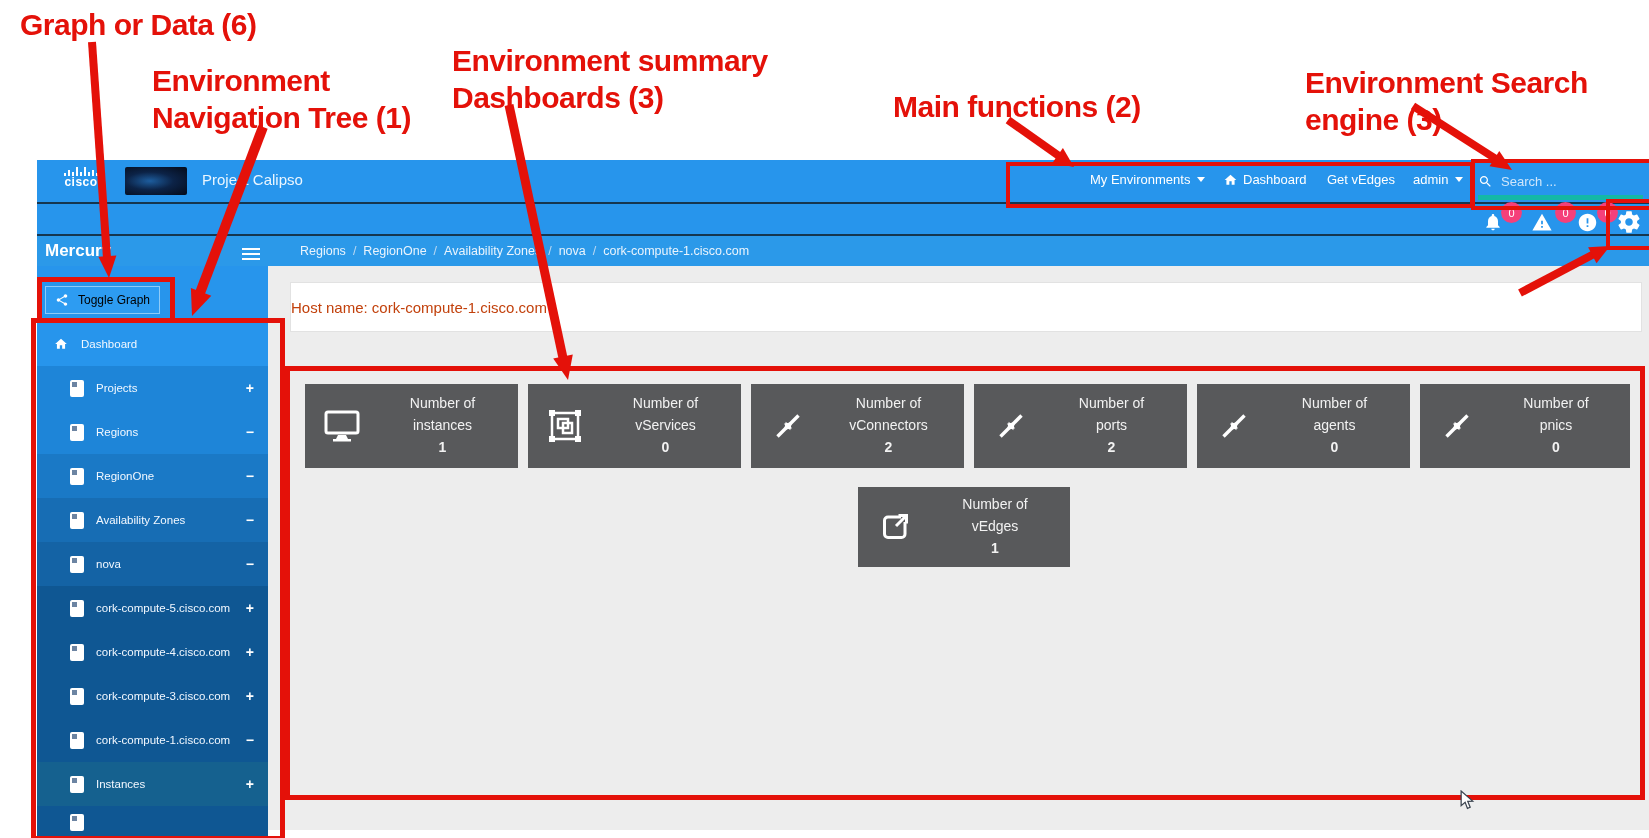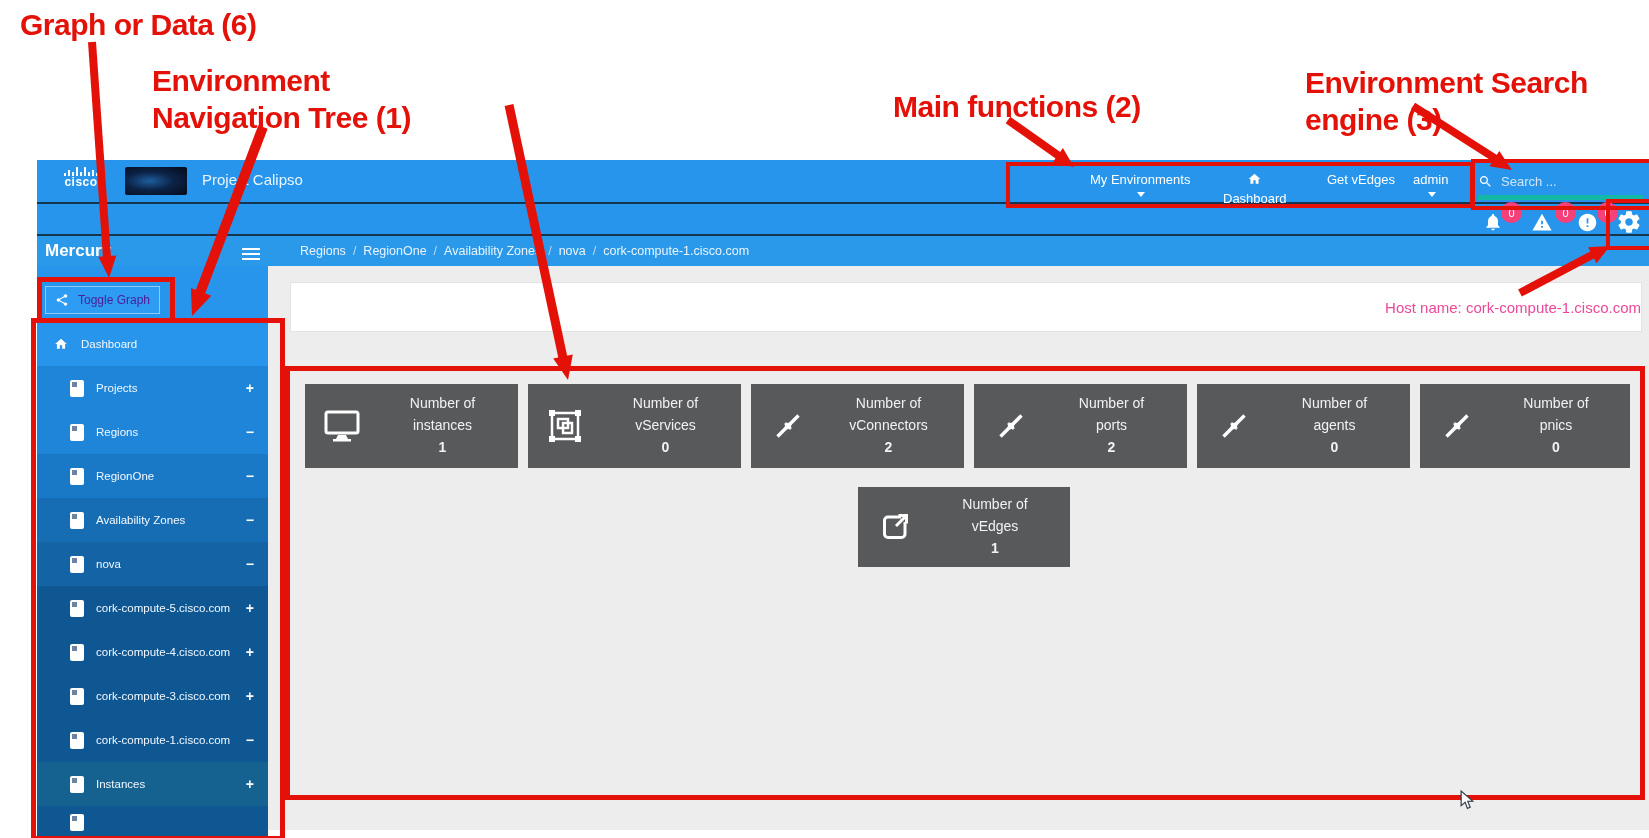--- a/index.html
+++ b/index.html
@@ -13,21 +13,21 @@
 
   
   #ciscologo{position:absolute;left:55px;top:166px;width:52px;text-align:center;color:#fff;}
   #ciscologo .bars{display:flex;align-items:flex-end;justify-content:center;gap:2px;height:10px;}
   #ciscologo .bars i{display:block;width:2px;background:#fff;}
   #ciscologo .word{font-size:12px;font-weight:bold;letter-spacing:.5px;line-height:13px;}
   #thumb{position:absolute;left:125px;top:167px;width:62px;height:28px;border-radius:2px;
          background:radial-gradient(ellipse at 40% 50%, #1d5d9e 0%, #0c2347 45%, #040a18 100%);}
   #brand{position:absolute;left:202px;top:171px;color:#eaf6ff;font-size:15px;}
 
-  .hmenu{position:absolute;top:172px;color:#fff;font-size:13px;display:flex;align-items:center;gap:5px;white-space:nowrap;flex-direction:column;}
+  .hmenu{position:absolute;top:172px;color:#fff;font-size:13px;display:flex;align-items:center;gap:5px;white-space:nowrap;}
   .caret{display:inline-block;width:0;height:0;border-left:4px solid transparent;border-right:4px solid transparent;border-top:5px solid #fff;margin-left:2px;}
 
   #searchbox{position:absolute;left:1478px;top:167px;width:165px;height:28px;display:flex;align-items:center;gap:6px;border-bottom:5px solid #14b8a6;}
   #searchbox input{background:transparent;border:none;outline:none;color:#fff;font-size:13px;width:125px;font-family:"Liberation Sans",sans-serif;}
   #searchbox input::placeholder{color:#cfe6fb;opacity:1;}
 
   
   .nicon{position:absolute;}
   .badge{position:absolute;width:21px;height:21px;border-radius:50%;background:#f5407a;color:#fff;
          font-size:11px;display:flex;align-items:center;justify-content:center;}
@@ -35,38 +35,38 @@
   
   #mercury{position:absolute;left:45px;top:241px;color:#fff;font-size:17px;font-weight:bold;}
   #hamb{position:absolute;left:242px;top:245px;width:18px;}
   #hamb i{display:block;height:2px;background:#fff;margin:3px 0;}
   #breadcrumb{position:absolute;left:300px;top:244px;color:#eaf4fd;font-size:12.5px;display:flex;gap:7px;white-space:nowrap;}
   #breadcrumb .sep{color:#bcd9f2;}
 
   
   #sidestrip{position:absolute;left:37px;top:266px;width:231px;height:56px;background:#2795ec;}
   #togglebtn{position:absolute;left:45px;top:286px;width:113px;height:26px;background:#2d9cf2;border:1px solid #8ecbf8;
-             display:flex;align-items:center;justify-content:center;gap:9px;color:#4c1d95;font-size:12px;}
+             display:flex;align-items:center;justify-content:center;gap:9px;color:#000000;font-size:12px;}
   .trow{position:absolute;left:37px;width:231px;height:44px;display:flex;align-items:center;color:#f2f8ff;}
   .trow .tlabel{font-size:11.5px;margin-left:12px;}
   .trow .texp{position:absolute;right:14px;font-size:14px;font-weight:bold;color:#fff;}
   .ticn{display:inline-block;width:14px;height:17px;background:#fff;border-radius:2px;position:relative;margin-left:33px;flex:none;}
   .ticn::after{content:"";position:absolute;left:2px;top:2px;width:5px;height:5px;background:rgba(10,50,100,.6);}
   .lv0{background:#2795ec;}
   .lv1{background:#1e85d8;}
   .lv2{background:#1a79c6;}
   .lv3{background:#176db4;}
   .lv4{background:#1463a5;}
   .lv5{background:#0f5793;}
   .lv6{background:#15618f;}
 
   
   #content{position:absolute;left:268px;top:266px;width:1381px;height:564px;background:#ededed;}
   #hostpanel{position:absolute;left:290px;top:282px;width:1350px;height:48px;background:#fff;border:1px solid #e2e2e2;
-             display:flex;align-items:center;justify-content:flex-end;color:#ec4899;font-size:15px;}
+             display:flex;align-items:center;justify-content:flex-start;color:#c2410c;font-size:15px;}
   .tile{position:absolute;width:213px;height:84px;background:#58595b;color:#f2f2f2;display:flex;align-items:center;}
   .tile .ticon{width:74px;display:flex;justify-content:center;flex:none;}
   .tile .ttext{flex:1;text-align:center;font-size:14px;line-height:1.55;padding-right:12px;}
   .tile .tval{font-weight:bold;}
 
   
   .ann{position:absolute;color:#e41109;font-size:30px;font-weight:bold;line-height:37px;letter-spacing:-.5px;z-index:50;white-space:nowrap;}
   .rrect{position:absolute;border:5px solid #e41109;z-index:40;}
   .rrect4{position:absolute;border:4px solid #e41109;z-index:40;}
   #annsvg{position:absolute;left:0;top:0;z-index:45;pointer-events:none;}
@@ -377,20 +377,24 @@
       <line x1="1520" y1="293" x2="1594" y2="254" stroke-width="8"></line>
       <polygon points="1610,246 1596.5,263.3 1588.1,247.3" stroke="none"></polygon>
     </g>
   </svg>
 
   <div class="ann" style="left:20px;top:6px">Graph or Data (6)</div>
   <div class="ann" style="left:152px;top:62px">
     <div>Environment</div>
     <div>Navigation Tree (1)</div>
   </div>
+  <div class="ann" style="left:452px;top:42px">
+    <div>Environment summary</div>
+    <div>Dashboards (3)</div>
+  </div>
   <div class="ann" style="left:893px;top:88px">Main functions (2)</div>
   <div class="ann" style="left:1305px;top:64px">
     <div>Environment Search</div>
     <div>engine (3)</div>
   </div>
 
   <span id="cursor">
     <svg width="17" height="21" viewBox="0 0 16 20">
         <path d="M1 1 L1 15 L4.8 11.8 L7 17.5 L9.6 16.4 L7.3 10.9 L12 10.6 Z" fill="#fff" stroke="#3b4450" stroke-width="1.2"></path>
       </svg>

